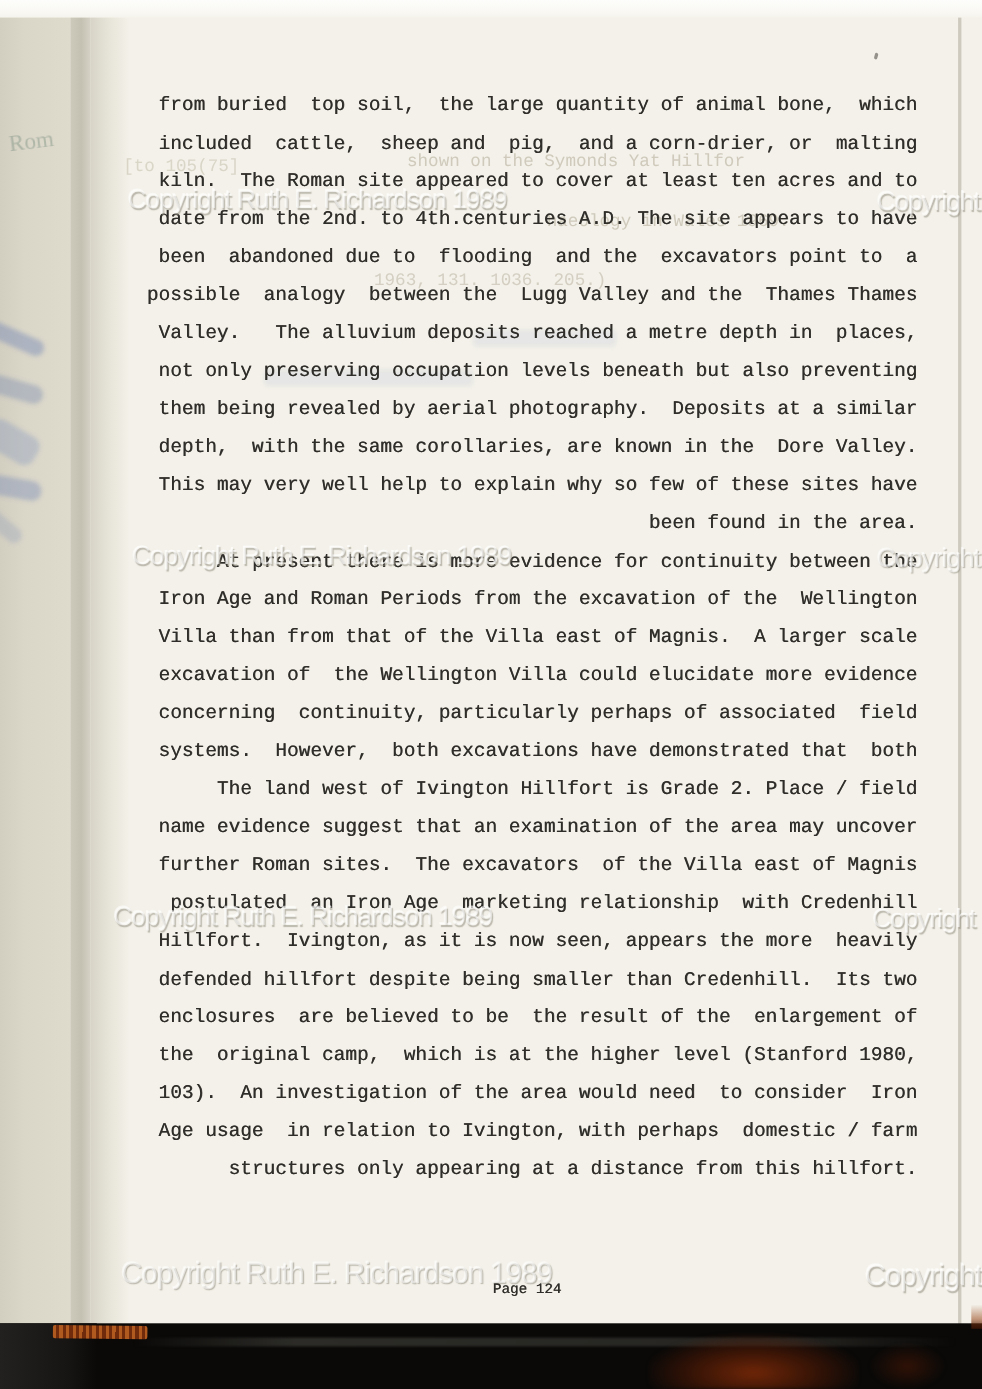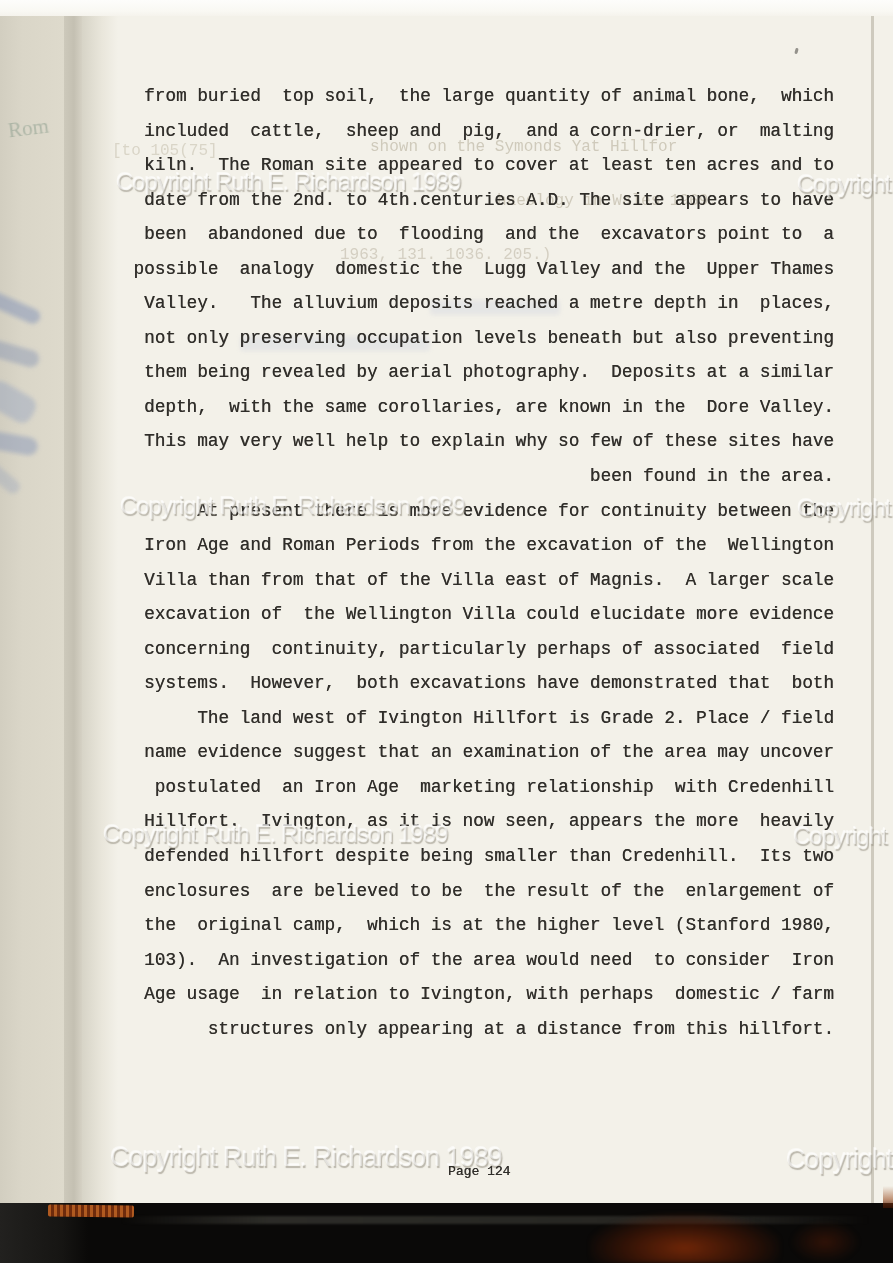--- a/index.html
+++ b/index.html
@@ -106,35 +106,36 @@
   <div class="blue-patch bp1"></div>
   <div class="blue-patch bp2"></div>
   <div class="speck"></div>
 
   <div class="body-text">
       <div class="tline">from buried  top soil,  the large quantity of animal bone,  which</div>
       <div class="tline">included  cattle,  sheep and  pig,  and a corn-drier, or  malting</div>
       <div class="tline">kiln.  The Roman site appeared to cover at least ten acres and to</div>
       <div class="tline">date from the 2nd. to 4th.centuries A.D. The site appears to have</div>
       <div class="tline">been  abandoned due to  flooding  and the  excavators point to  a</div>
-      <div class="tline">possible  analogy  domestic the  Lugg Valley and the  Upper Thames</div>
+      <div class="tline">possible  analogy  between the  Lugg Valley and the  Thames Thames</div>
       <div class="tline">Valley.   The alluvium deposits reached a metre depth in  places,</div>
       <div class="tline">not only preserving occupation levels beneath but also preventing</div>
       <div class="tline">them being revealed by aerial photography.  Deposits at a similar</div>
       <div class="tline">depth,  with the same corollaries, are known in the  Dore Valley.</div>
       <div class="tline">This may very well help to explain why so few of these sites have</div>
       <div class="tline">been found in the area.</div>
       <div class="tline">      At present there is more evidence for continuity between the</div>
       <div class="tline">Iron Age and Roman Periods from the excavation of the  Wellington</div>
       <div class="tline">Villa than from that of the Villa east of Magnis.  A larger scale</div>
       <div class="tline">excavation of  the Wellington Villa could elucidate more evidence</div>
       <div class="tline">concerning  continuity, particularly perhaps of associated  field</div>
       <div class="tline">systems.  However,  both excavations have demonstrated that  both</div>
       <div class="tline">      The land west of Ivington Hillfort is Grade 2. Place / field</div>
       <div class="tline">name evidence suggest that an examination of the area may uncover</div>
+      <div class="tline">further Roman sites.  The excavators  of the Villa east of Magnis</div>
       <div class="tline">postulated  an Iron Age  marketing relationship  with Credenhill</div>
       <div class="tline">Hillfort.  Ivington, as it is now seen, appears the more  heavily</div>
       <div class="tline">defended hillfort despite being smaller than Credenhill.  Its two</div>
       <div class="tline">enclosures  are believed to be  the result of the  enlargement of</div>
       <div class="tline">the  original camp,  which is at the higher level (Stanford 1980,</div>
       <div class="tline">103).  An investigation of the area would need  to consider  Iron</div>
       <div class="tline">Age usage  in relation to Ivington, with perhaps  domestic / farm</div>
       <div class="tline">structures only appearing at a distance from this hillfort.</div>
     </div>
 

